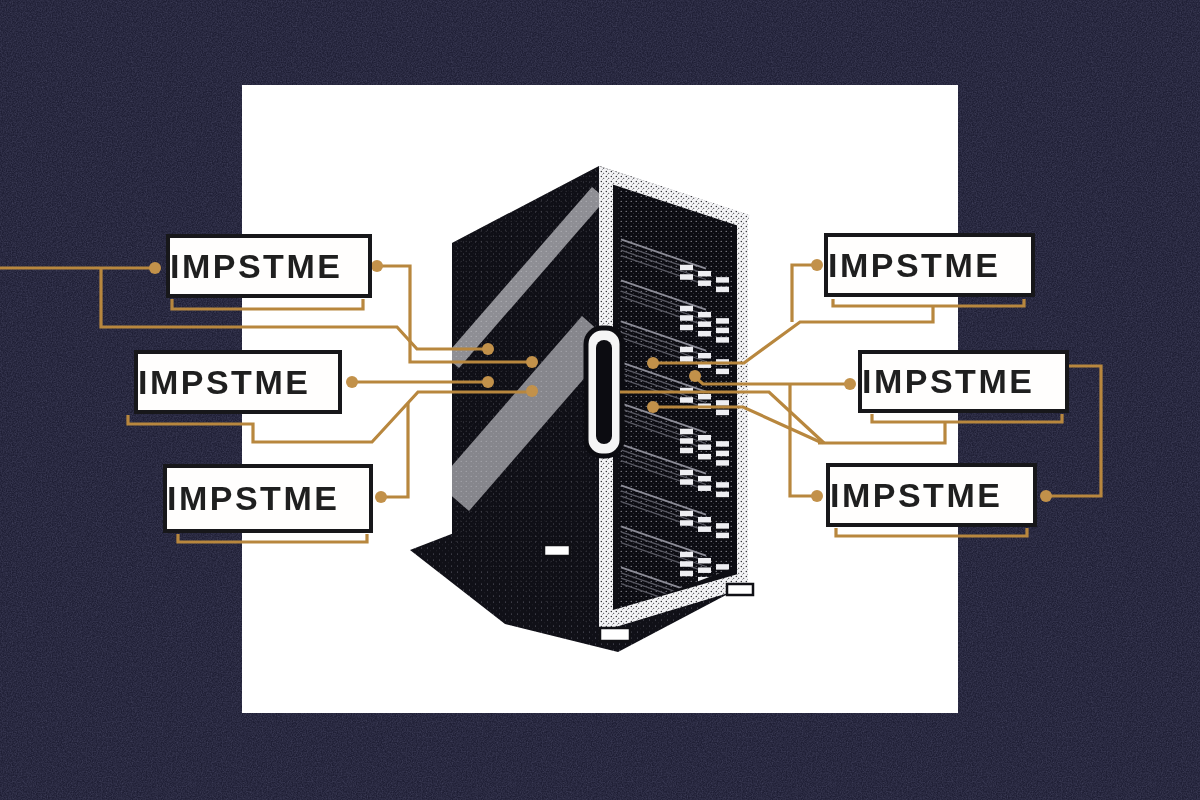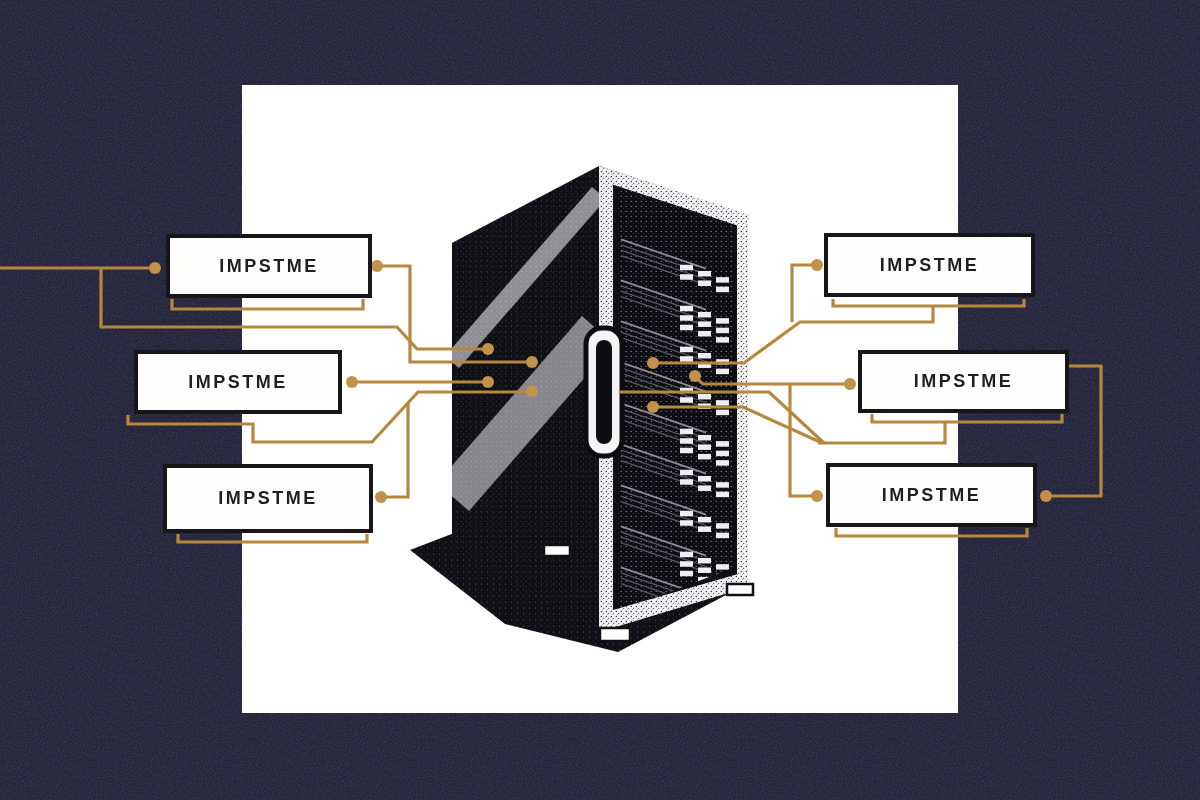--- a/index.html
+++ b/index.html
@@ -4,22 +4,22 @@
 <style>
   html,body{margin:0;padding:0;background:#14141f;}
   .stage{
     position:relative;width:1200px;height:800px;overflow:hidden;
     font-family:"Liberation Sans",sans-serif;
   }
   .stage svg{position:absolute;left:0;top:0;}
   .lbl{
     position:absolute;box-sizing:border-box;z-index:3;
     background:#fffefd;border:4px solid #17171a;
-    display:flex;align-items:center;justify-content:center;
-    font-weight:700;font-size:18px;letter-spacing:2.5px;color:#1f1f1f;
+    display:flex;align-items:center;justify-content:flex-start;
+    font-weight:700;font-size:34px;letter-spacing:2.5px;color:#1f1f1f;
     font-family:"Liberation Sans",sans-serif;
   }
   #b1l{left:166px;top:234px;width:206px;height:64px;}
   #b2l{left:134px;top:350px;width:208px;height:64px;}
   #b3l{left:163px;top:464px;width:210px;height:69px;}
   #b1r{left:824px;top:233px;width:211px;height:64px;}
   #b2r{left:858px;top:350px;width:211px;height:63px;}
   #b3r{left:826px;top:463px;width:211px;height:64px;}
 </style>
 </head>

